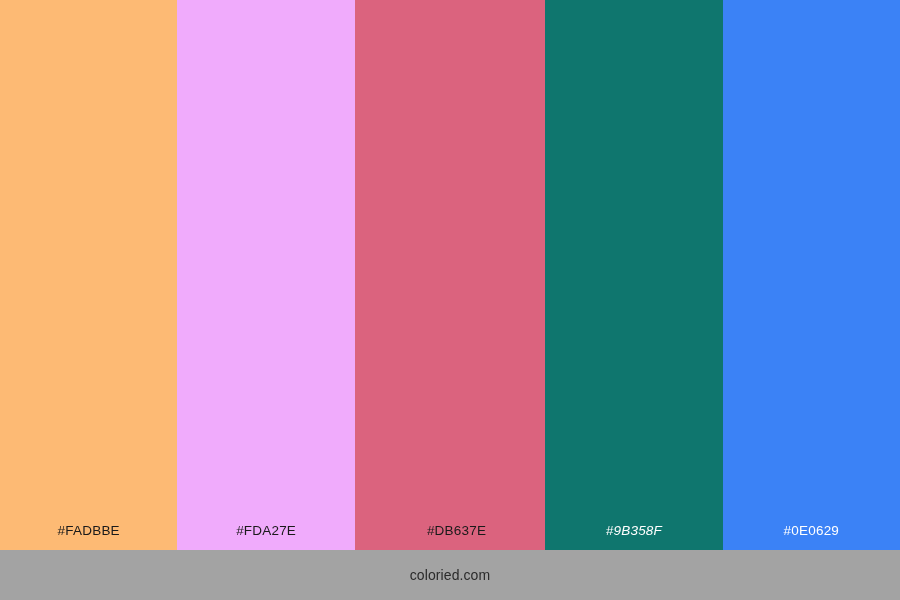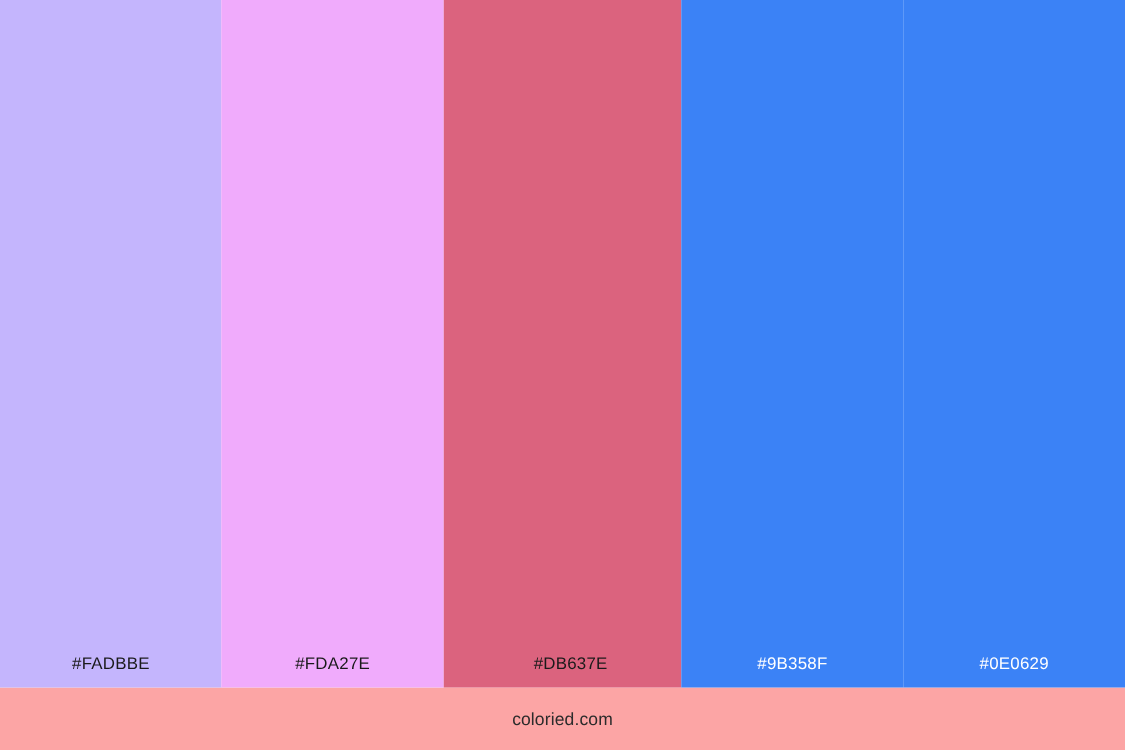--- a/index.html
+++ b/index.html
@@ -55,54 +55,54 @@
     color: #1a1a1a;
   }
 
   .swatch.on-dark .swatch-label {
     color: #ffffff;
   }
 
   .footer {
     width: 900px;
     height: 50px;
-    background: #fca5a5;
+    background: #a3a3a3;
     display: flex;
     align-items: center;
     justify-content: center;
   }
 
   .watermark {
     font-family: "Liberation Sans", sans-serif;
     font-size: 14px;
     color: #2b2b2b;
     letter-spacing: 0.1px;
     line-height: 1;
   }
 </style>
 </head>
 <body>
 
 <div class="palette-page">
 
   <div class="swatch-strip">
 
-    <div class="swatch on-light" style="background-color: #c4b5fd;">
+    <div class="swatch on-light" style="background-color: #fdba74;">
       <span class="swatch-label">#FADBBE</span>
     </div>
 
     <div class="swatch on-light" style="background-color: #f0abfc;">
       <span class="swatch-label">#FDA27E</span>
     </div>
 
     <div class="swatch on-light" style="background-color: rgb(219, 99, 126); padding-left: 13px;">
       <span class="swatch-label">#DB637E</span>
     </div>
 
-    <div class="swatch on-dark" style="background-color: #3b82f6;">
+    <div class="swatch on-dark" style="background-color: #0f766e; font-style: italic;">
       <span class="swatch-label">#9B358F</span>
     </div>
 
     <div class="swatch on-dark" style="background-color: #3b82f6;">
       <span class="swatch-label">#0E0629</span>
     </div>
 
   </div>
 
   <div class="footer">

